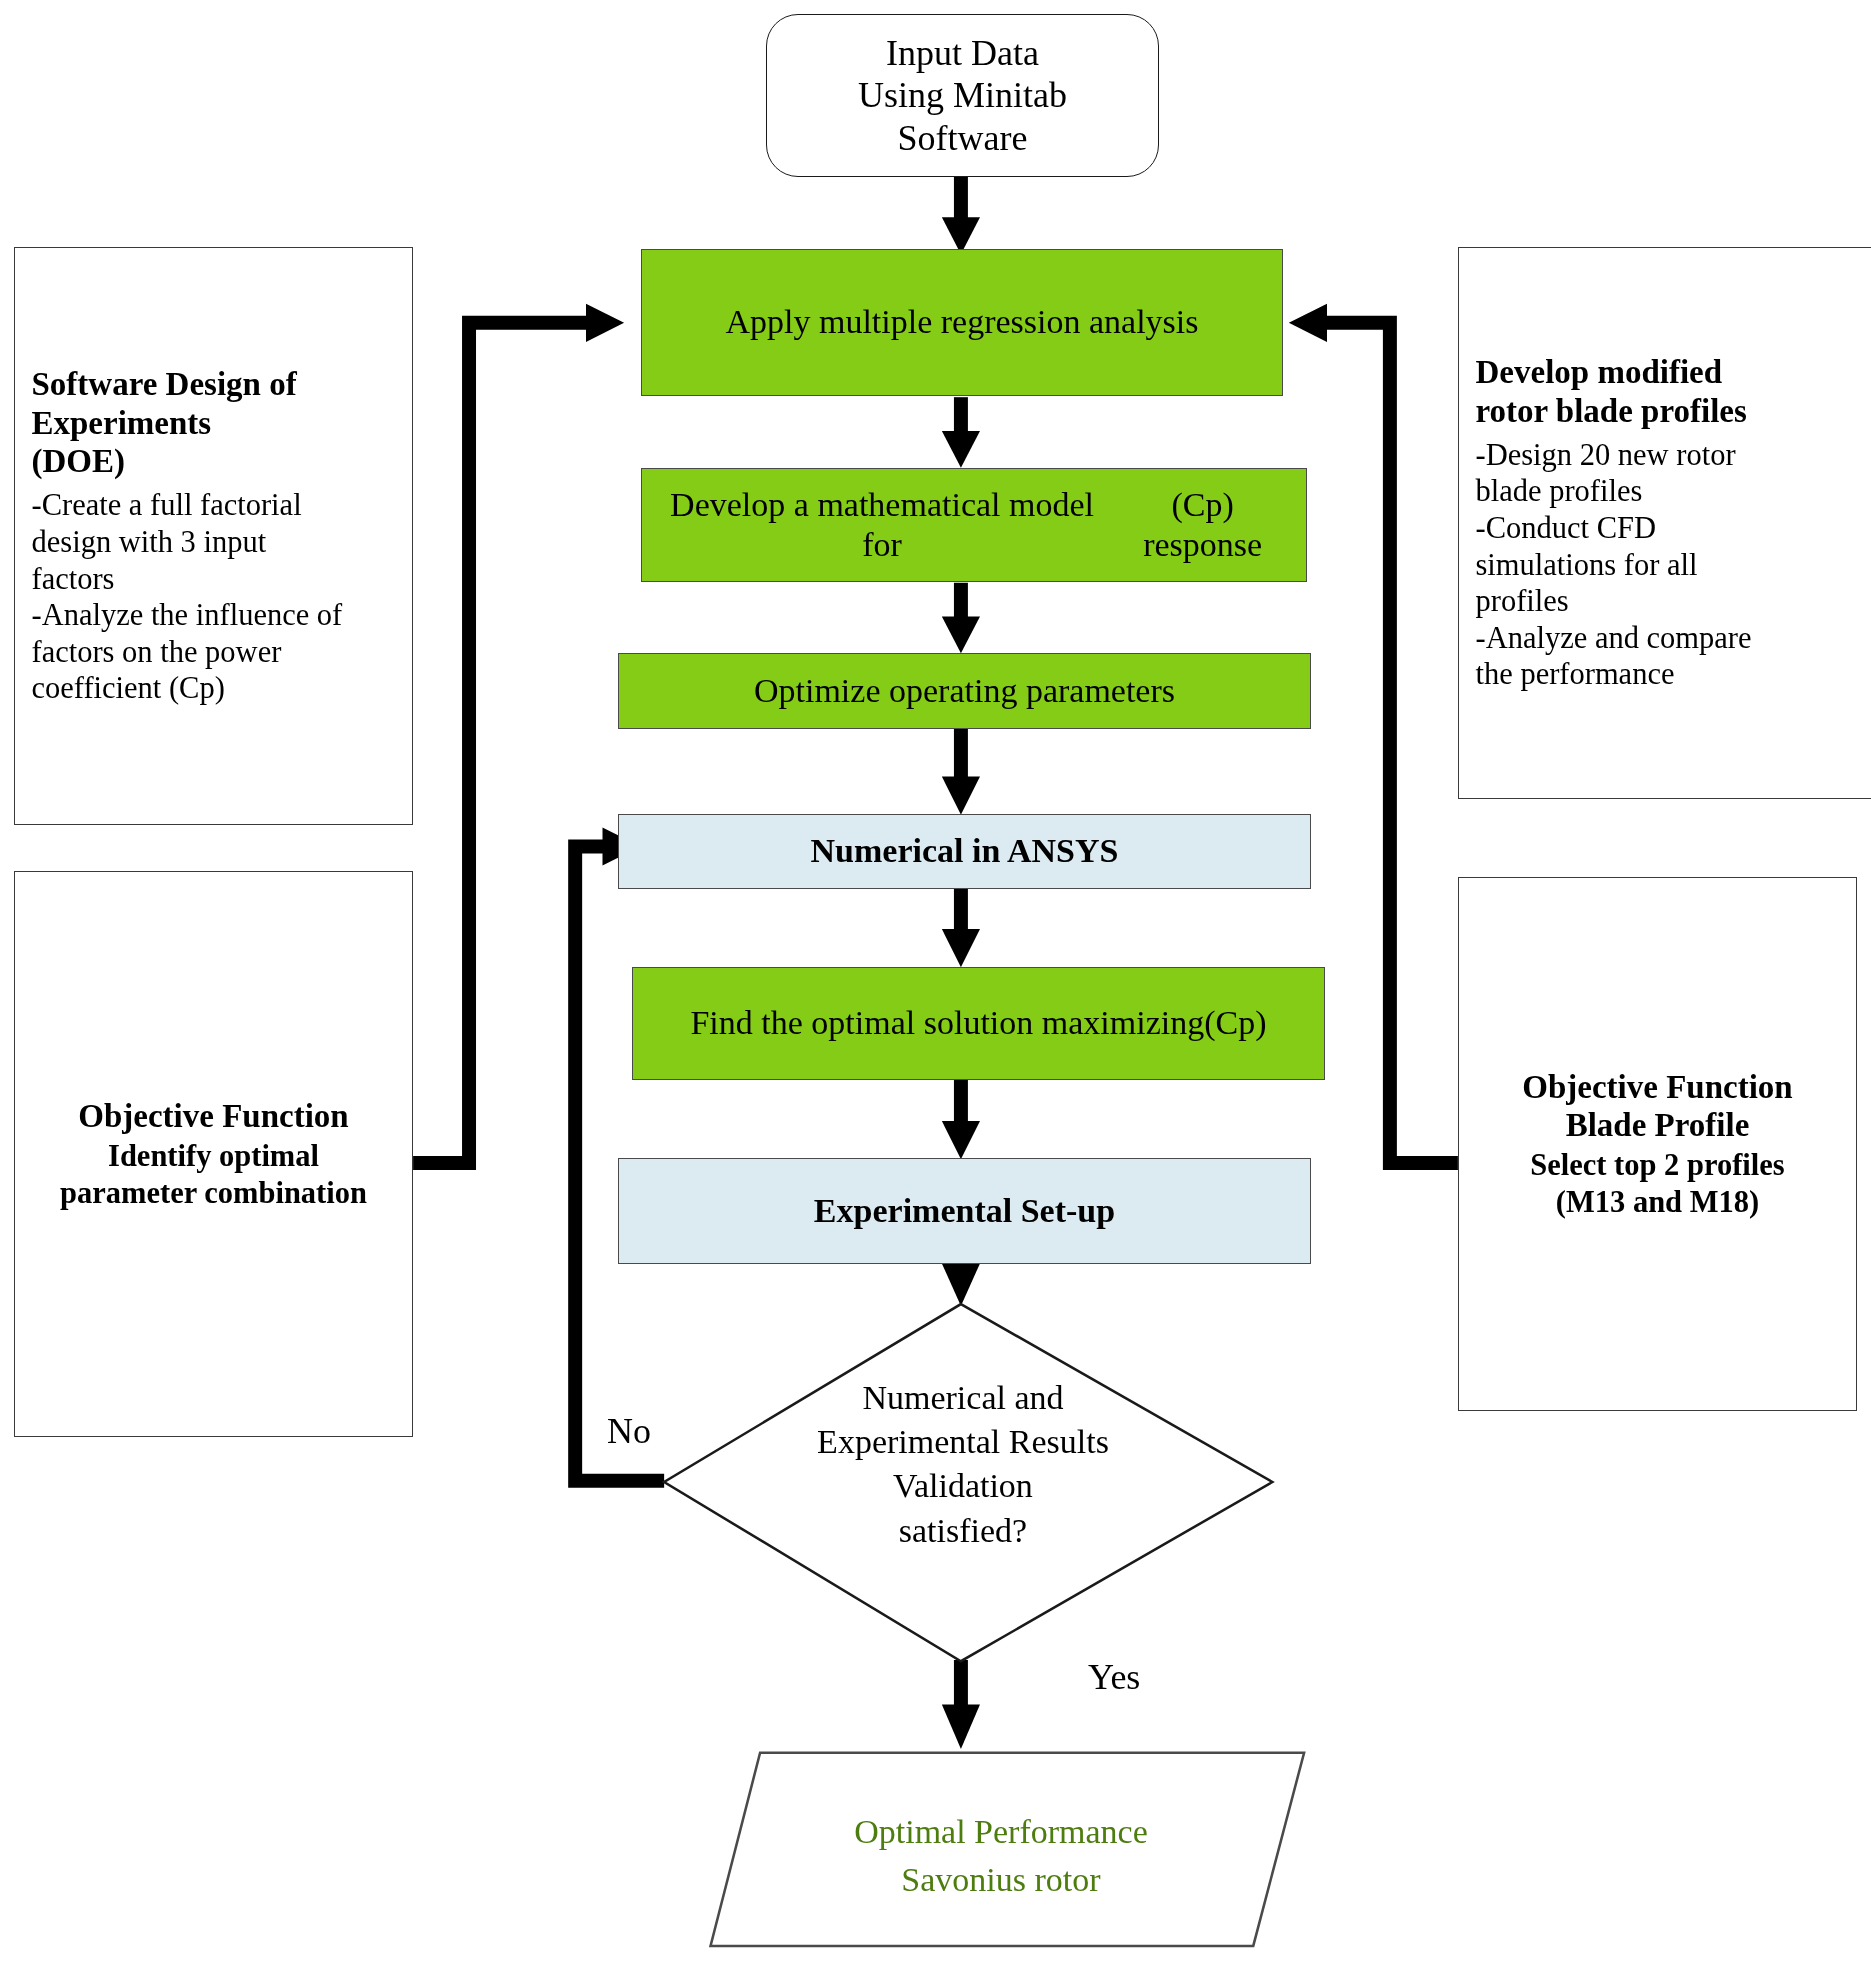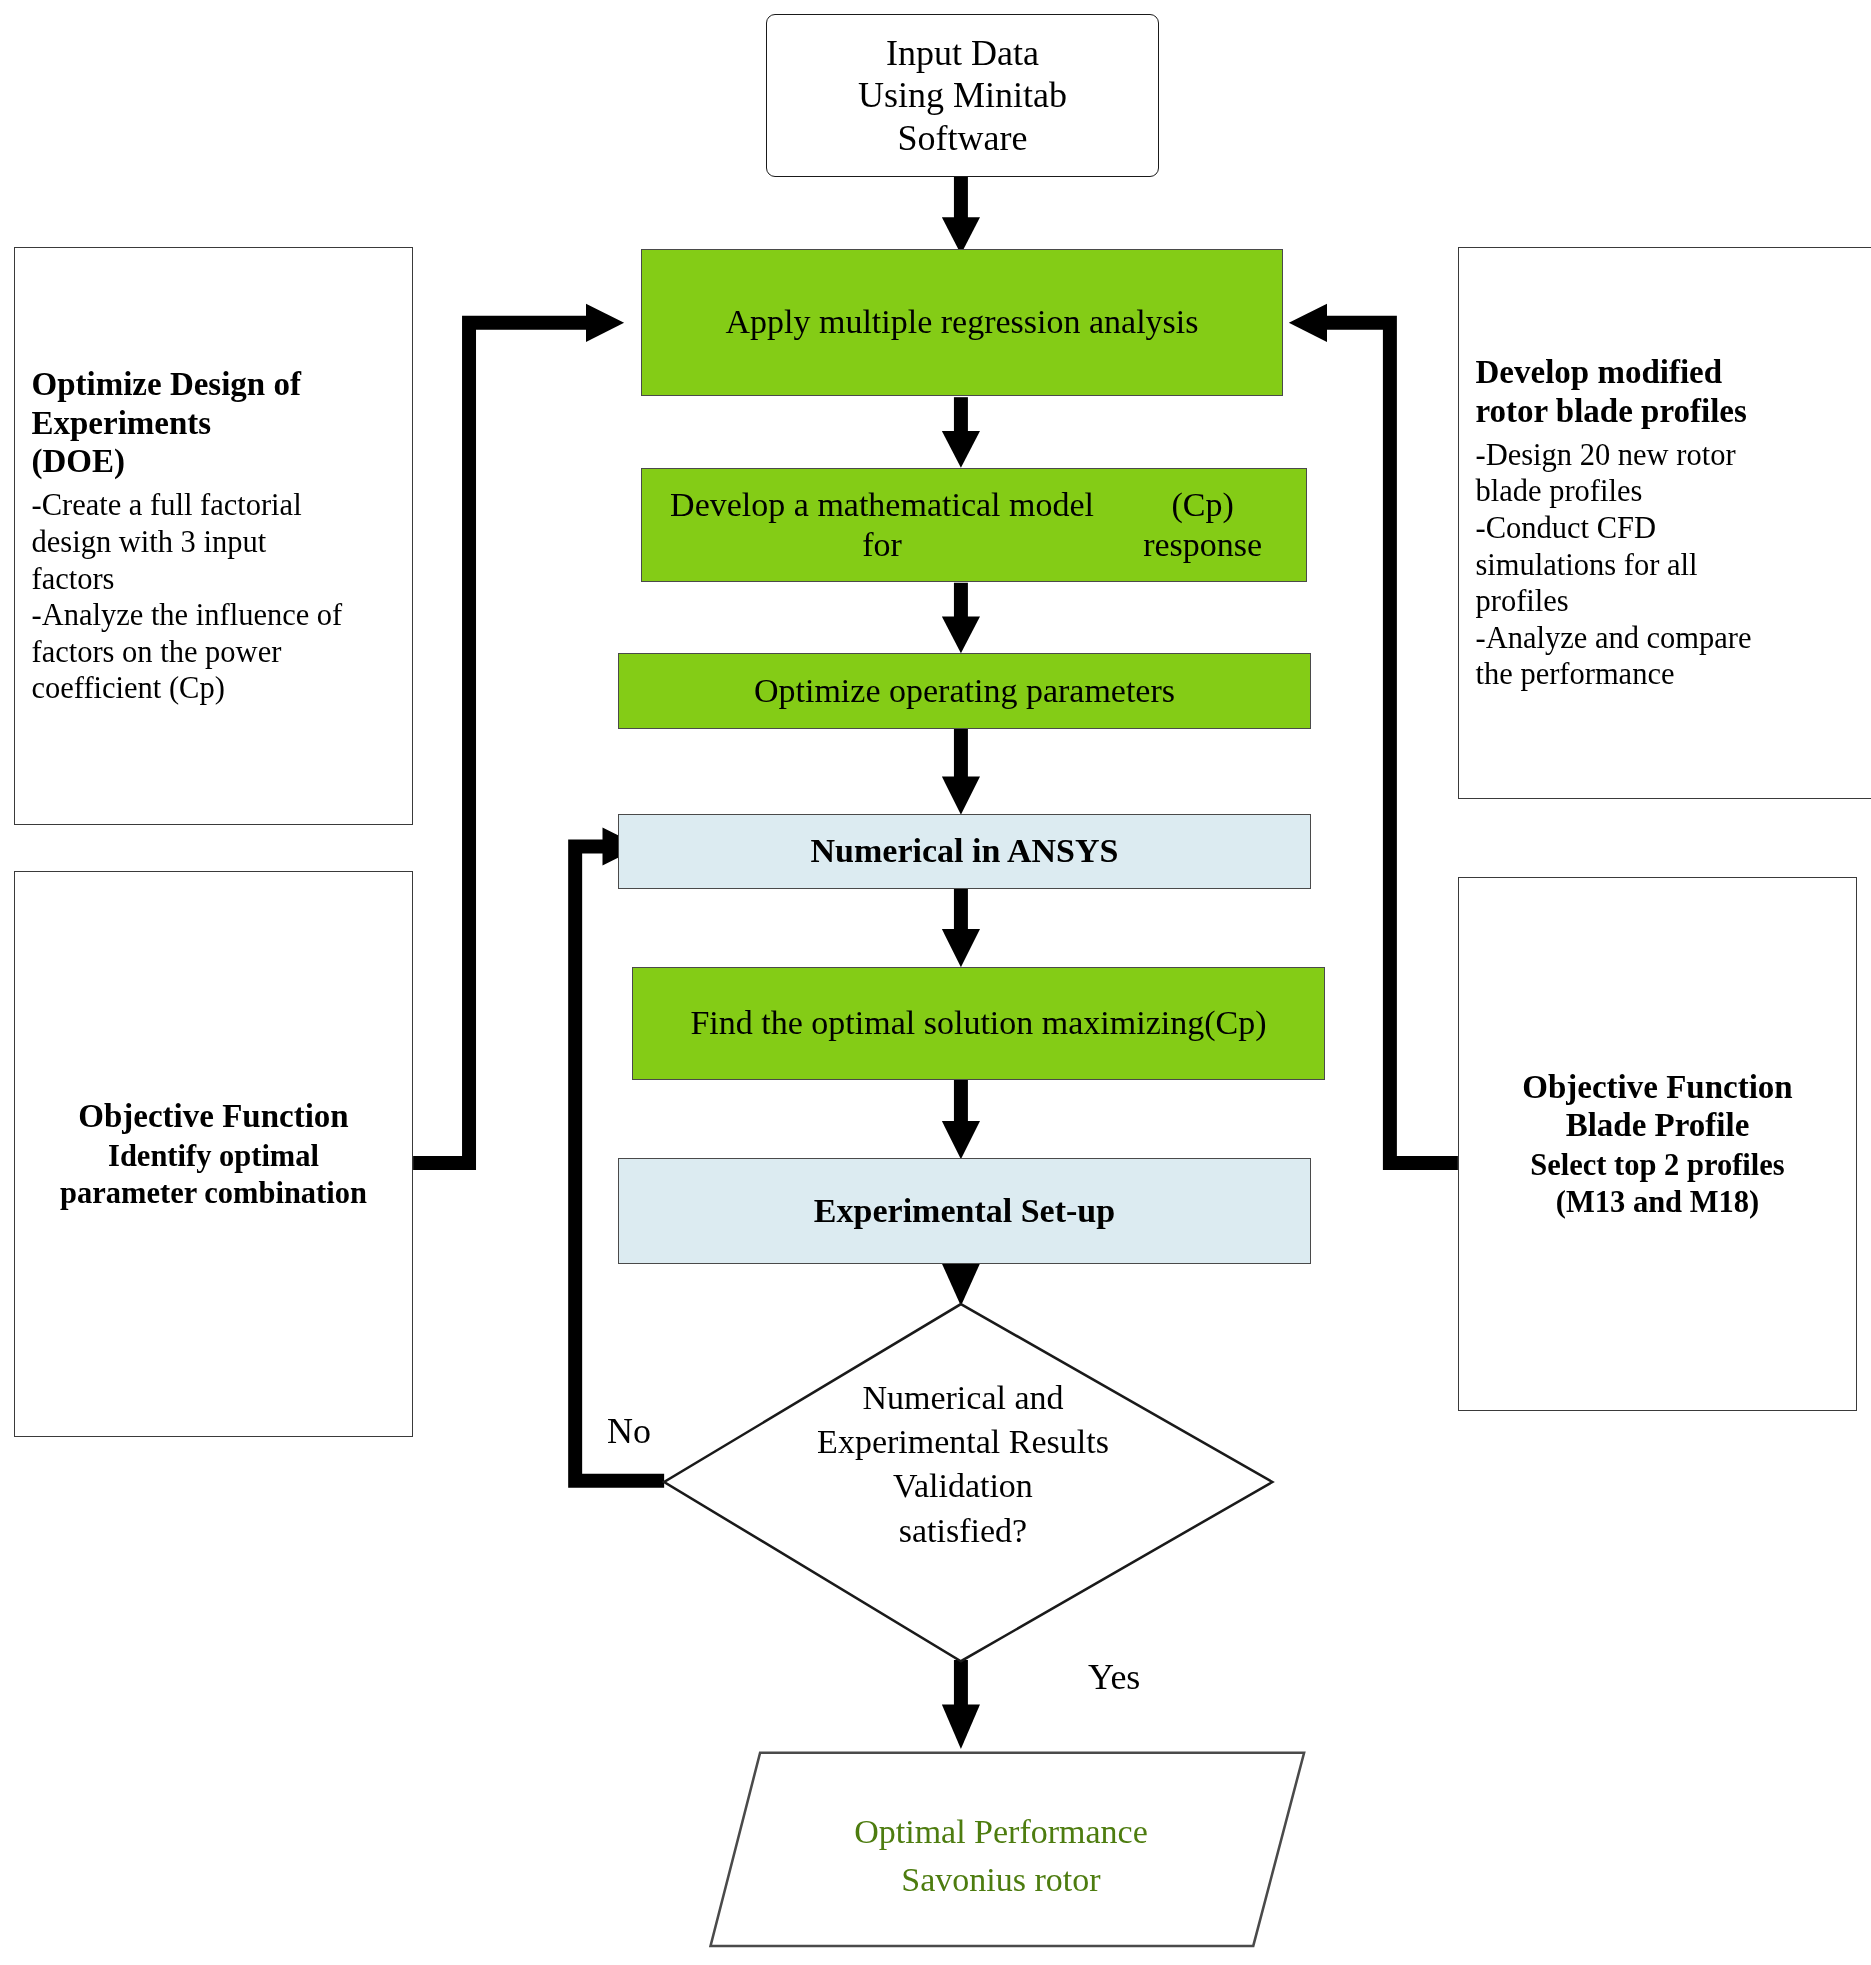--- a/index.html
+++ b/index.html
@@ -63,21 +63,21 @@
     background: #84cc16;
     font-size: 34px;
     padding: 0 11.4px;
   }
   .proc-box.tinted {
     background: #dcebf1;
     font-weight: bold;
   }
   .rounded-box {
     border: 1.3px solid #1a1a1a;
-    border-radius: 9px;
+    border-radius: 32px;
     background: #ffffff;
     font-size: 36px;
     flex-direction: column;
   }
   .edge-label {
     position: absolute;
     font-size: 36px;
     color: #000;
   }
   .diamond-text {
@@ -211,21 +211,21 @@
 
   <span class="edge-label" style="left:607px; top:1410px;">No</span>
   <span class="edge-label" style="left:1088px; top:1656px;">Yes</span>
 
   <div class="para-text" style="left:731px; top:1808px; width:540px;">
     <span class="ln">Optimal Performance</span>
     <span class="ln">Savonius rotor</span>
   </div>
 
   <div class="side-panel" style="left:14px; top:247px; width:399px; height:578px;">
-    <div class="panel-title" style="white-space:pre-line;">Optimize Design of
+    <div class="panel-title" style="white-space:pre-line;">Software Design of
 Experiments
 (DOE)</div>
     <div class="panel-body">-Create a full factorial
 design with 3 input
 factors
 -Analyze the influence of
 factors on the power
 coefficient (Cp)</div>
   </div>
 

